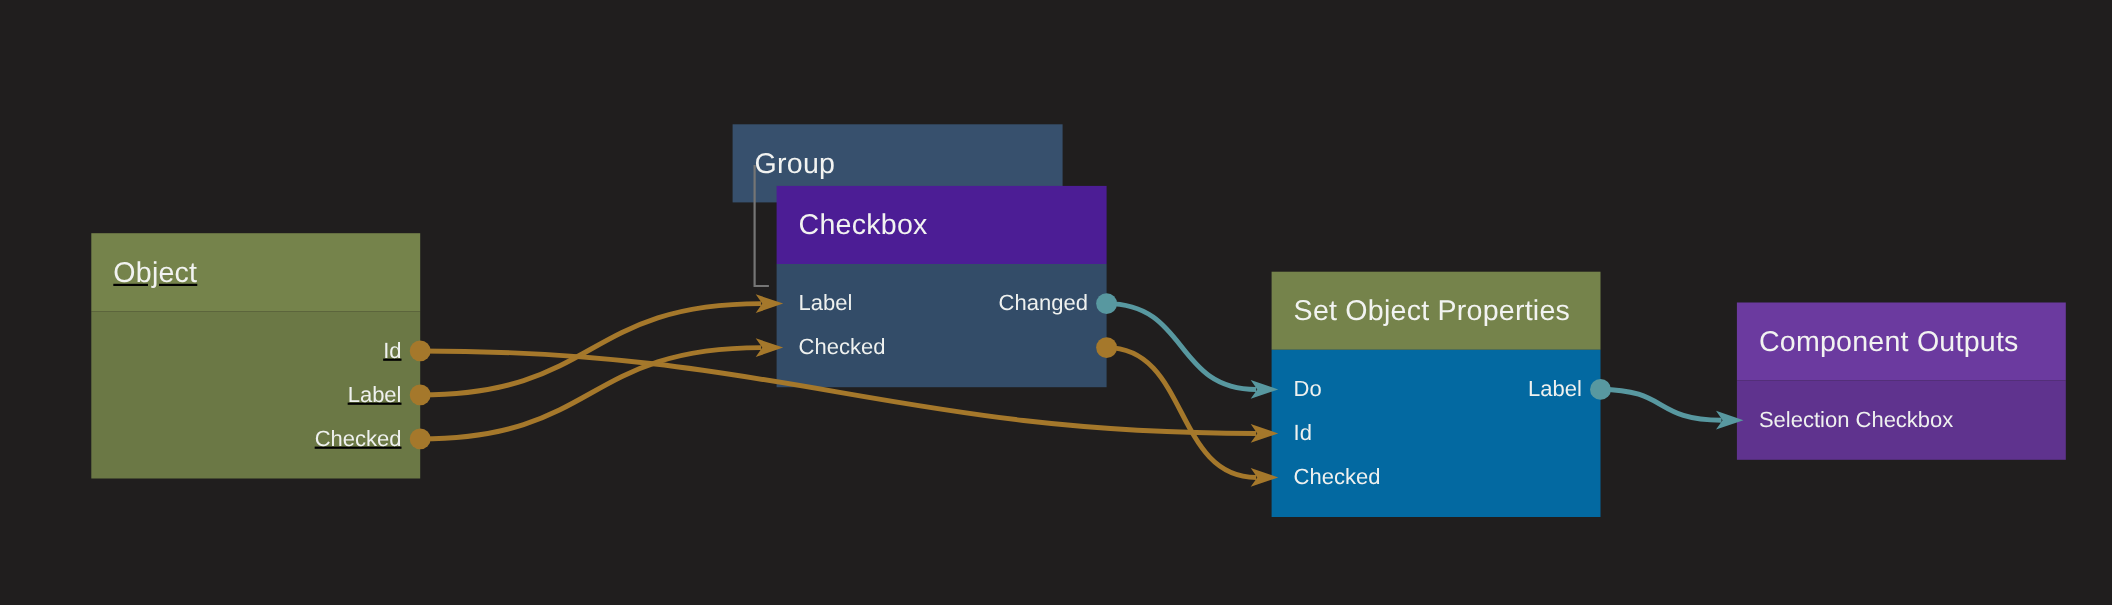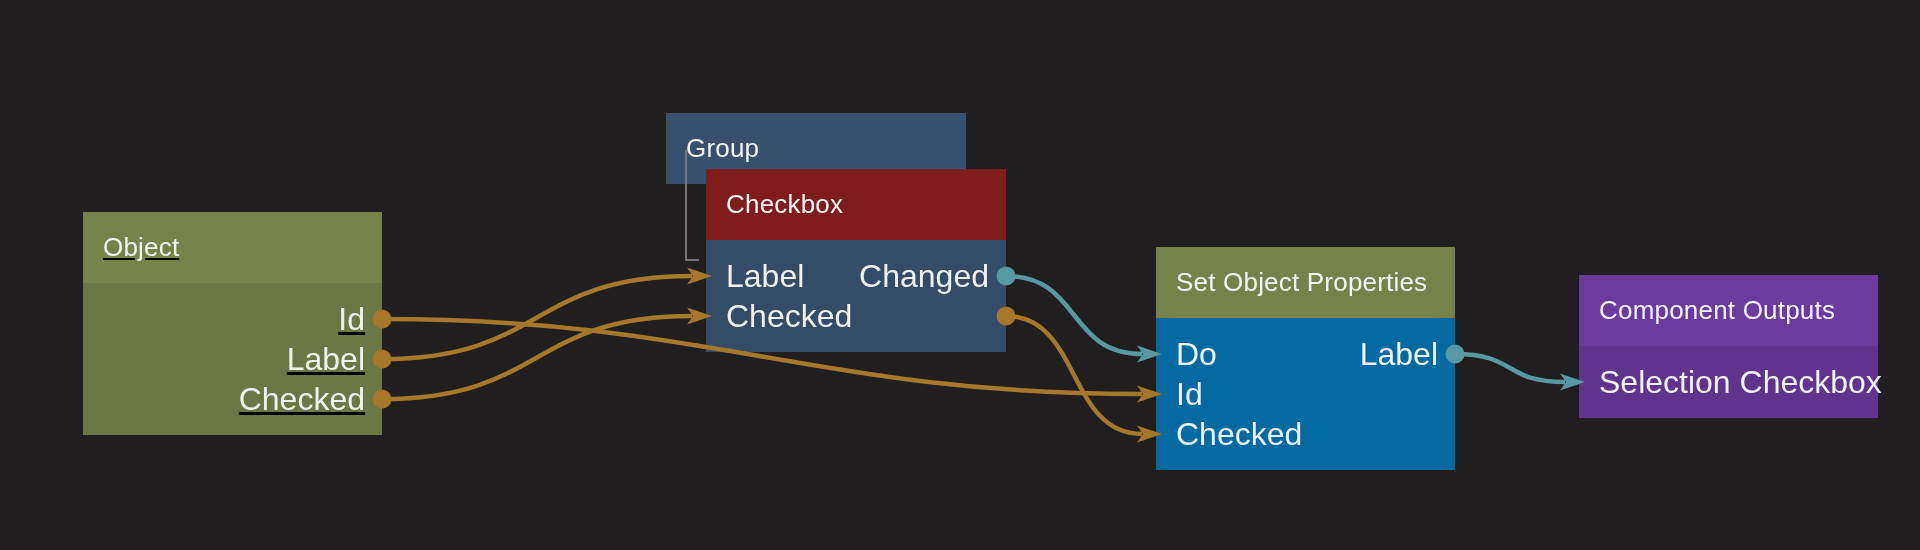--- a/index.html
+++ b/index.html
@@ -12,21 +12,21 @@
     height:71px;display:flex;align-items:center;
     padding:0 20px;box-sizing:border-box;
   }
   .node-title{
     font-size:26px;color:#f2f3f1;white-space:nowrap;letter-spacing:.2px;
   }
   .node-body{padding:16px 0;box-sizing:border-box;}
   .port-row{
     height:40px;display:flex;align-items:center;
     padding:0 17px 0 20px;box-sizing:border-box;
-    font-size:32px;color:#eff1ef;
+    font-size:20px;color:#eff1ef;
   }
   .port-in{flex:1;text-align:left;white-space:nowrap;}
   .port-out{flex:1;text-align:right;white-space:nowrap;}
   .wire-layer{
     position:absolute;left:0;top:0;z-index:2;pointer-events:none;
   }
   .wire{fill:none;stroke-width:4.5px;}
   .group-line{fill:none;stroke-width:2px;}
 </style>
 </head>
@@ -51,21 +51,21 @@
           <span class="port-out">Checked</span>
         </div>
       </div>
     </div>
     <div class="node" style="left: 666px; top: 77px; width: 300px; margin-top: 36px;">
       <div class="node-header" style="background: rgb(55, 80, 109);">
         <span class="node-title">Group</span>
       </div>
     </div>
     <div class="node" style="left: 706px; top: 169px; width: 300px;">
-      <div class="node-header" style="background: #7f1d1d;">
+      <div class="node-header" style="background: #4c1d95;">
         <span class="node-title">Checkbox</span>
       </div>
       <div class="node-body" style="background: rgb(51, 76, 104);">
         <div class="port-row">
           <span class="port-in">Label</span>
           <span class="port-out">Changed</span>
         </div>
         <div class="port-row">
           <span class="port-in">Checked</span>
           <span class="port-out"></span>

